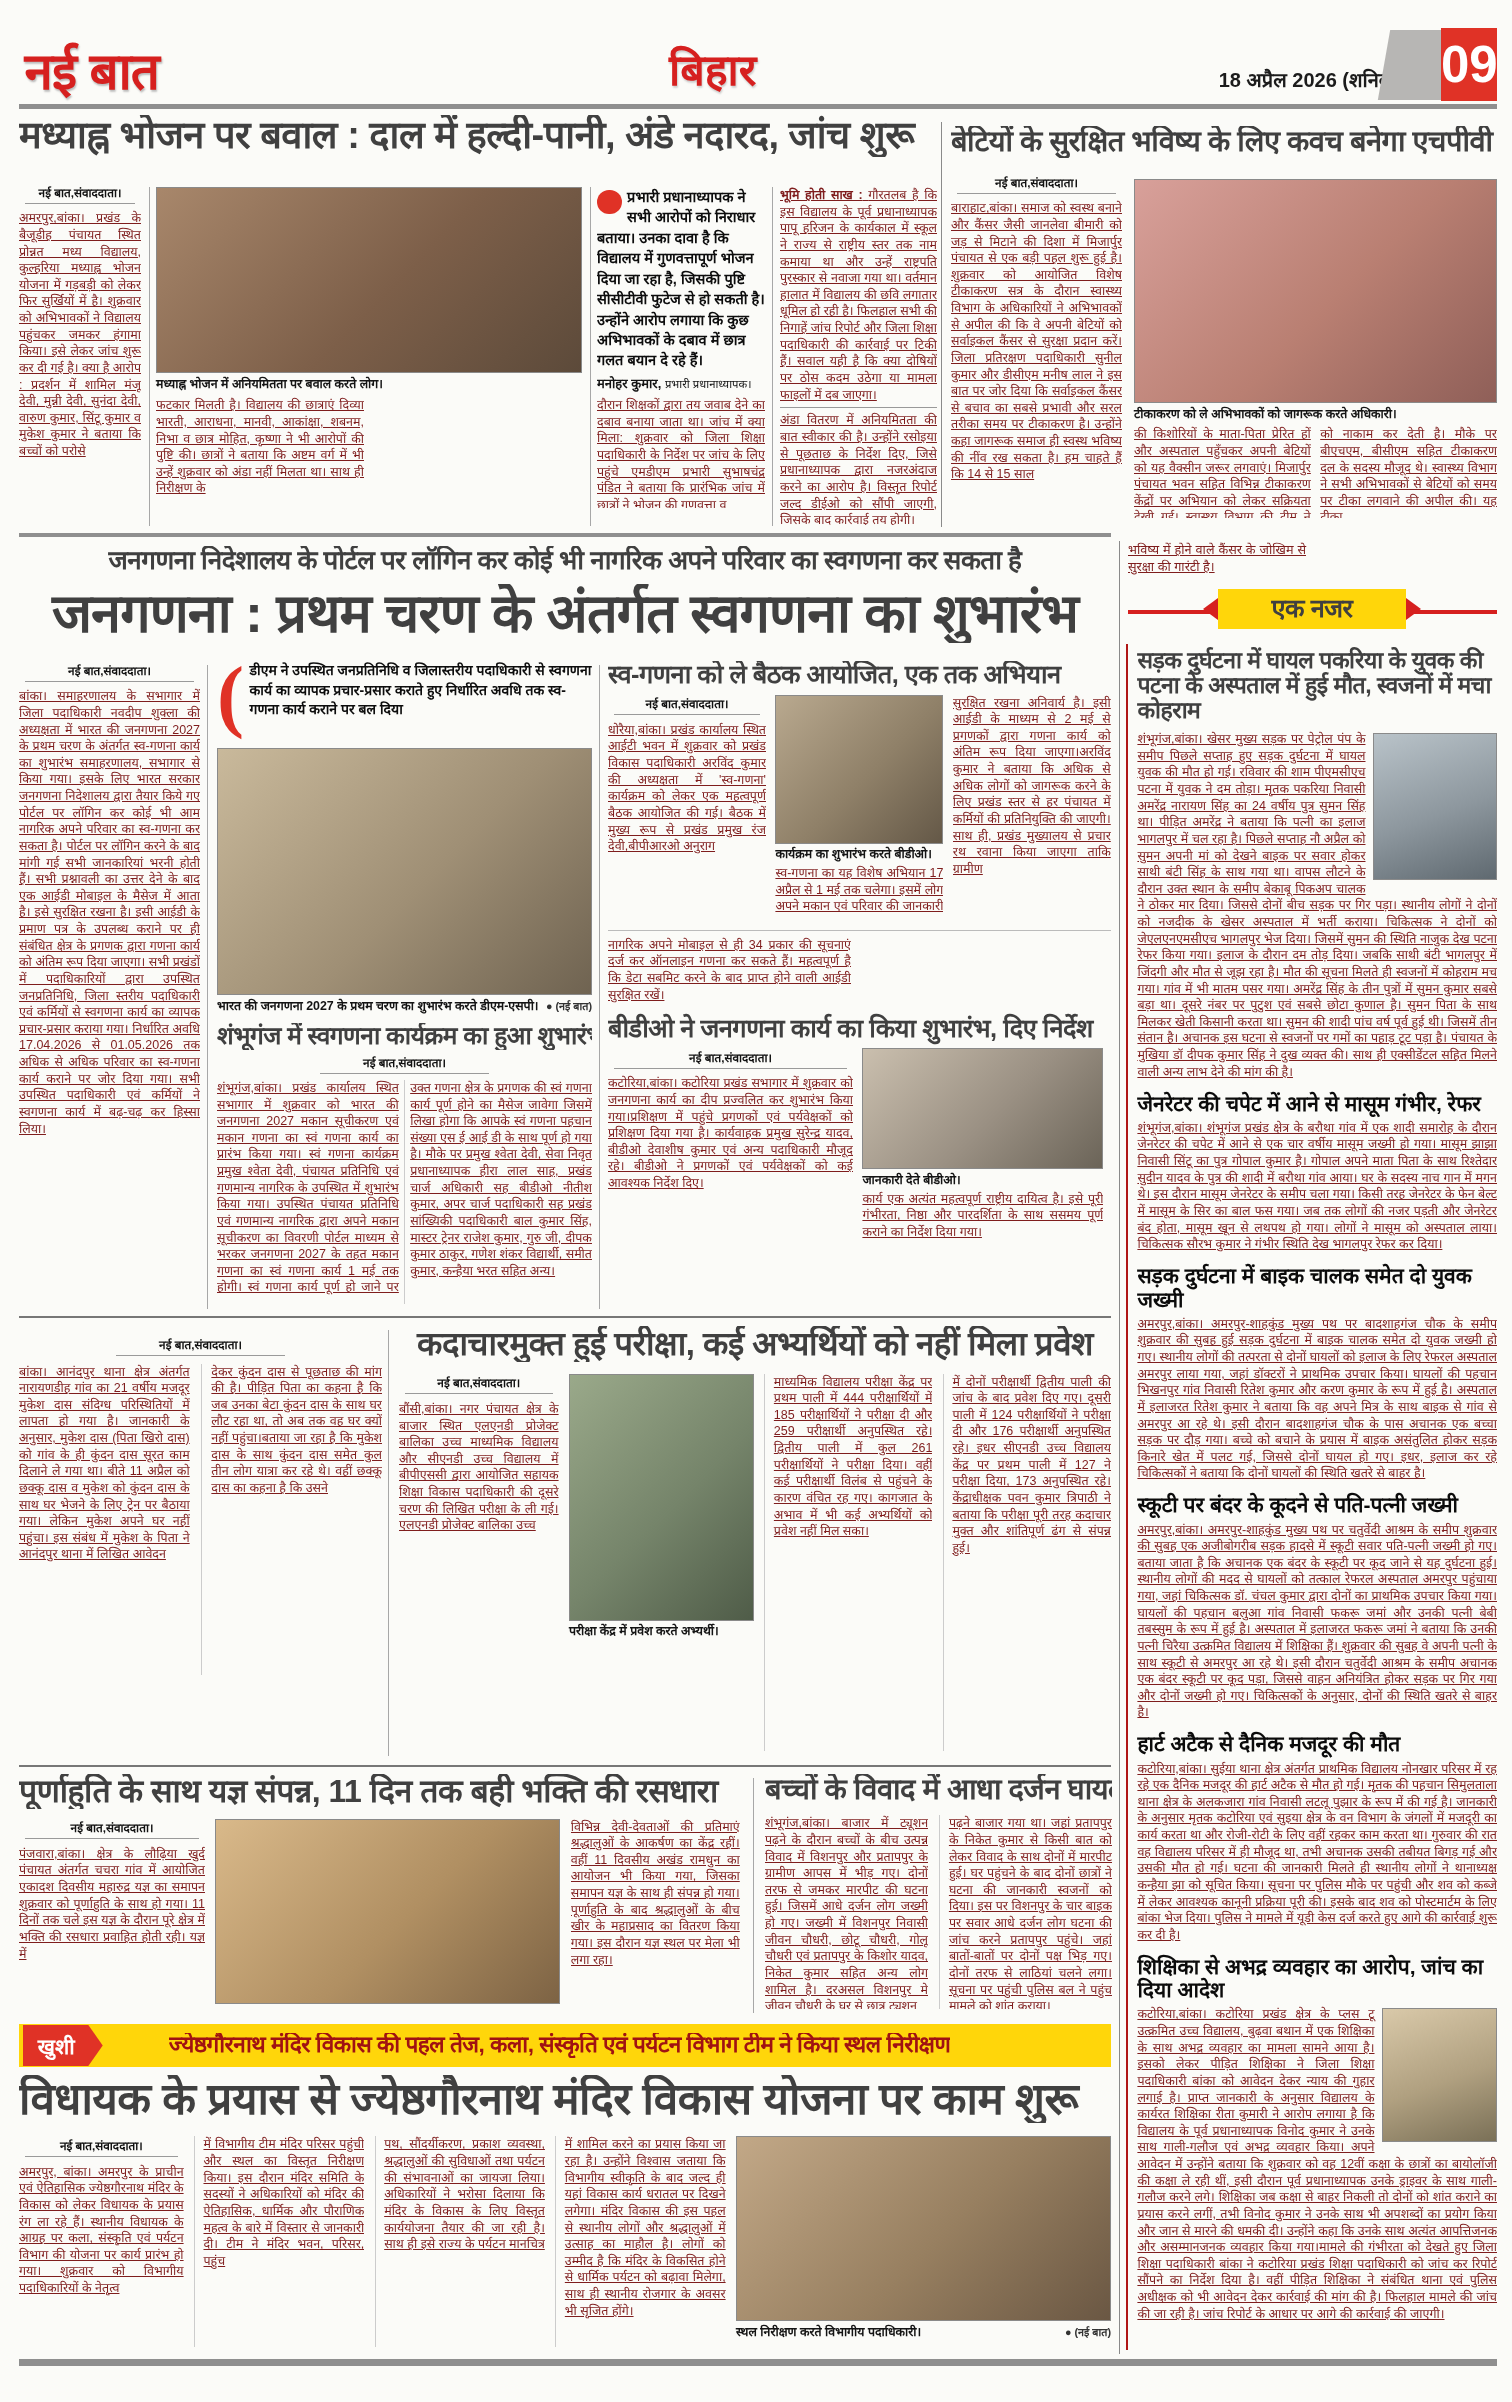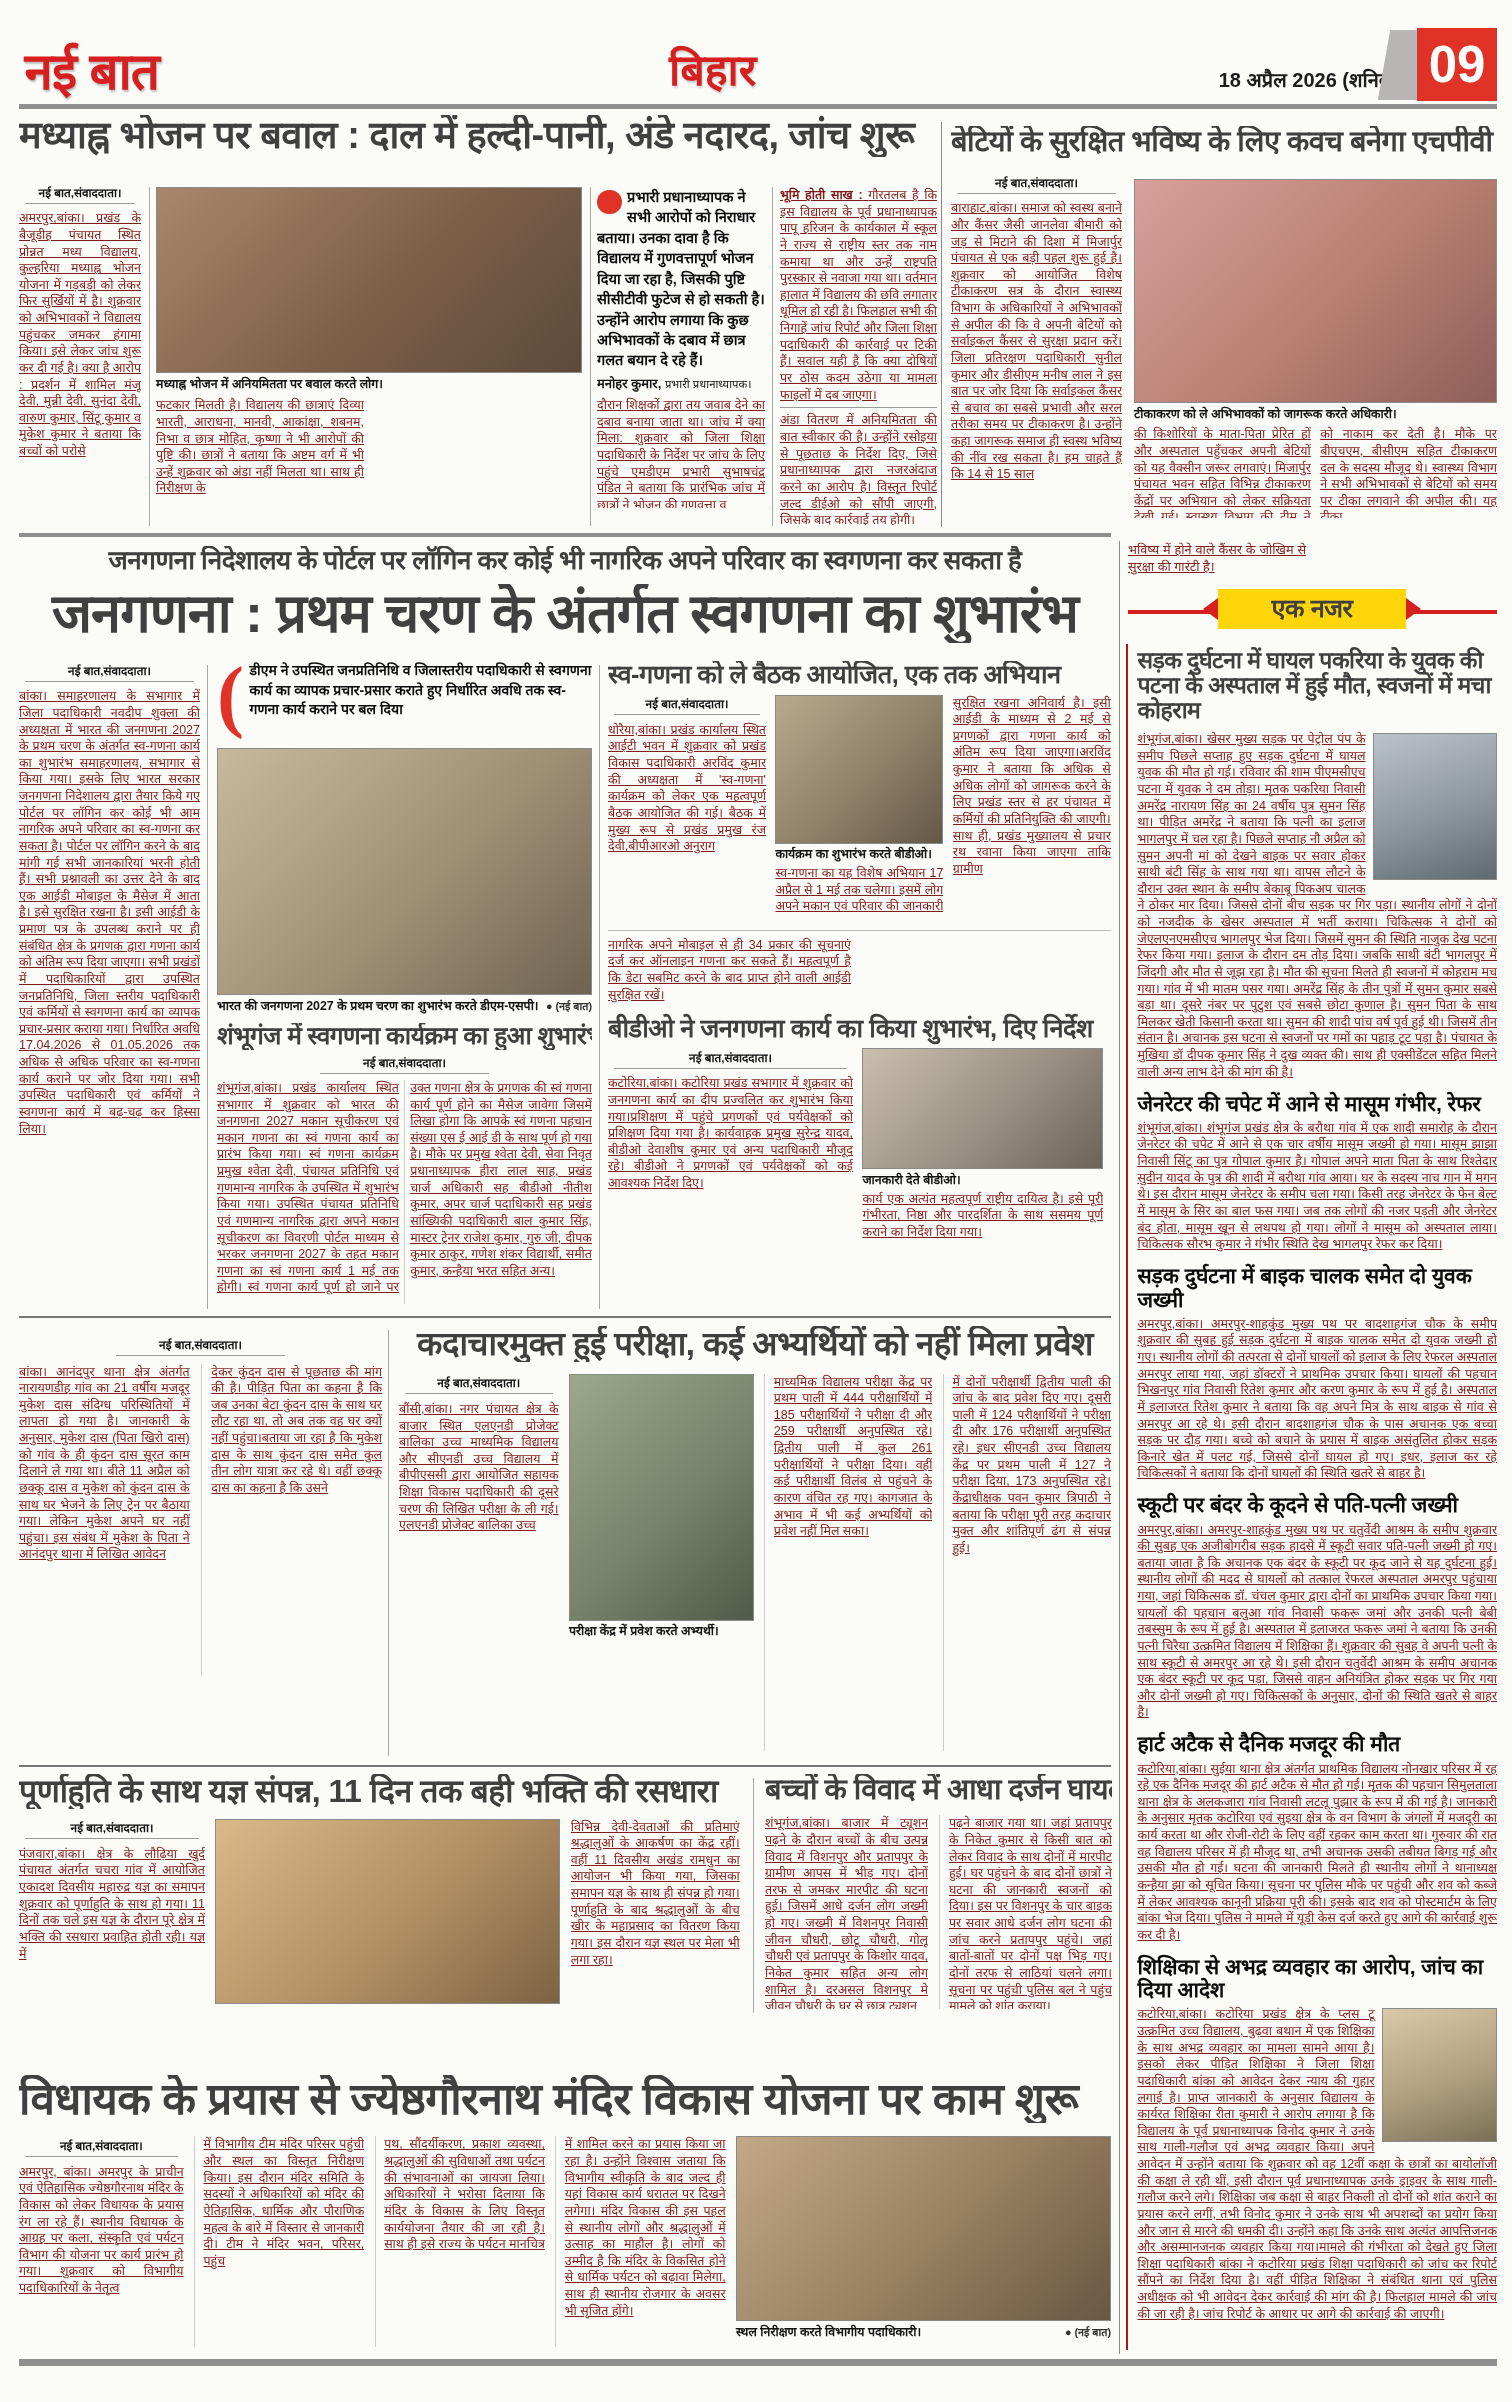--- a/index.html
+++ b/index.html
@@ -39,21 +39,21 @@
 </head>
 <body>
 
 <div class="page">
 
   <div class="abs" style="left:19px;top:28px;width:1478px;height:73px;">
     <div class="abs" style="left:5.6px;top:5.6px;font-size:51px;font-weight:900;color:#d6201f;letter-spacing:-0.9px;text-shadow:0.9px 1.9px 1.9px #bbb;">नई बात</div>
     <div class="abs" style="left:650px;top:11.3px;font-size:43px;font-weight:900;color:#d6201f;text-shadow:0.9px 1.9px 1.9px #ccc;">बिहार</div>
     <div class="abs" style="right:87px;top:38px;font-size:20px;font-weight:bold;color:#1c1c1c;">18 अप्रैल 2026 (शनिवार)</div>
     <div class="abs" style="right:34px;top:1.9px;width:79px;height:70px;background:#b7b6b4;transform:skewX(-10deg);"></div>
-    <div class="abs" style="right:0;top:0;width:80px;height:73px;background:#e03226;color:#fff;font-weight:900;font-size:51px;text-align:center;line-height:73px;">09</div>
+    <div class="abs" style="right:0;top:0;width:56px;height:73px;background:#e03226;color:#fff;font-weight:900;font-size:51px;text-align:center;line-height:73px;">09</div>
   </div>
   <div class="hrule" style="left:19px;top:104px;width:1478px;height:4.7px;"></div>
 
   <div class="abs" style="left:19px;top:115px;width:918px;height:414px;">
     <div class="hl one" style="font-size:38px;">मध्याह्न भोजन पर बवाल : दाल में हल्दी-पानी, अंडे नदारद, जांच शुरू</div>
     <div class="abs" style="left:0;top:68px;width:122px;height:345px;">
       <div class="byline">नई बात,संवाददाता।</div>
       <div class="bt" style="height:311px;">अमरपुर,बांका। प्रखंड के बैजूडीह पंचायत स्थित प्रोन्नत मध्य विद्यालय, कुल्हरिया मध्याह्न भोजन योजना में गड़बड़ी को लेकर फिर सुर्खियों में है। शुक्रवार को अभिभावकों ने विद्यालय पहुंचकर जमकर हंगामा किया। इसे लेकर जांच शुरू कर दी गई है। क्या है आरोप : प्रदर्शन में शामिल मंजू देवी, मुन्नी देवी, सुनंदा देवी, वारुण कुमार, सिंटू कुमार व मुकेश कुमार ने बताया कि बच्चों को परोसे</div>
     </div>
     <div class="vr" style="left:130px;top:72px;height:339px;"></div>
@@ -239,20 +239,24 @@
   <div class="vr" style="left:753px;top:1778px;height:235px;"></div>
 
   <div class="abs" style="left:765px;top:1774px;width:347px;height:243px;">
     <div class="hl one" style="font-size:29px;">बच्चों के विवाद में आधा दर्जन घायल</div>
     <div class="row" style="margin-top:9.4px;gap:11.3px;">
       <div class="bt" style="width:166px;height:194px;">शंभूगंज,बांका। बाजार में ट्यूशन पढ़ने के दौरान बच्चों के बीच उत्पन्न विवाद में विशनपुर और प्रतापपुर के ग्रामीण आपस में भीड़ गए। दोनों तरफ से जमकर मारपीट की घटना हुई। जिसमें आधे दर्जन लोग जख्मी हो गए। जख्मी में विशनपुर निवासी जीवन चौधरी, छोटू चौधरी, गोलू चौधरी एवं प्रतापपुर के किशोर यादव, निकेत कुमार सहित अन्य लोग शामिल है। दरअसल विशनपुर मे जीवन चौधरी के घर से छात्र ट्यूशन</div>
       <div class="bt" style="width:166px;height:194px;border-left:0.9px solid #ccc;padding-left:8.5px;">पढ़ने बाजार गया था। जहां प्रतापपुर के निकेत कुमार से किसी बात को लेकर विवाद के साथ दोनों में मारपीट हुई। घर पहुंचने के बाद दोनों छात्रों ने घटना की जानकारी स्वजनों को दिया। इस पर विशनपुर के चार बाइक पर सवार आधे दर्जन लोग घटना की जांच करने प्रतापपुर पहुंचे। जहां बातों-बातों पर दोनों पक्ष भिड़ गए। दोनों तरफ से लाठियां चलने लगा। सूचना पर पहुंची पुलिस बल ने पहुंच मामले को शांत कराया।</div>
     </div>
   </div>
 
+  <div class="abs" style="left:19px;top:2024px;width:1092px;height:43px;background:#ffd60a;display:flex;align-items:center;">
+    <span class="banner-tag" style="margin-left:3.8px;">खुशी</span>
+    <span class="hl one" style="font-size:22.6px;color:#a01212;margin-left:66px;">ज्येष्ठगौरनाथ मंदिर विकास की पहल तेज, कला, संस्कृति एवं पर्यटन विभाग टीम ने किया स्थल निरीक्षण</span>
+  </div>
 
   <div class="abs" style="left:19px;top:2075px;width:1092px;height:279px;">
     <div class="hl one" style="font-size:44px;text-align:left;">विधायक के प्रयास से ज्येष्ठगौरनाथ मंदिर विकास योजना पर काम शुरू</div>
     <div class="row" style="margin-top:13px;gap:10.4px;">
       <div style="width:173px;">
         <div class="byline">नई बात,संवाददाता।</div>
         <div class="bt" style="height:177px;">अमरपुर, बांका। अमरपुर के प्राचीन एवं ऐतिहासिक ज्येष्ठगौरनाथ मंदिर के विकास को लेकर विधायक के प्रयास रंग ला रहे हैं। स्थानीय विधायक के आग्रह पर कला, संस्कृति एवं पर्यटन विभाग की योजना पर कार्य प्रारंभ हो गया। शुक्रवार को विभागीय पदाधिकारियों के नेतृत्व</div>
       </div>
       <div class="bt" style="width:169px;height:211px;border-left:0.9px solid #ccc;padding-left:8.5px;">में विभागीय टीम मंदिर परिसर पहुंची और स्थल का विस्तृत निरीक्षण किया। इस दौरान मंदिर समिति के सदस्यों ने अधिकारियों को मंदिर की ऐतिहासिक, धार्मिक और पौराणिक महत्व के बारे में विस्तार से जानकारी दी। टीम ने मंदिर भवन, परिसर, पहुंच</div>
       <div class="bt" style="width:169px;height:211px;border-left:0.9px solid #ccc;padding-left:8.5px;">पथ, सौंदर्यीकरण, प्रकाश व्यवस्था, श्रद्धालुओं की सुविधाओं तथा पर्यटन की संभावनाओं का जायजा लिया। अधिकारियों ने भरोसा दिलाया कि मंदिर के विकास के लिए विस्तृत कार्ययोजना तैयार की जा रही है। साथ ही इसे राज्य के पर्यटन मानचित्र</div>

